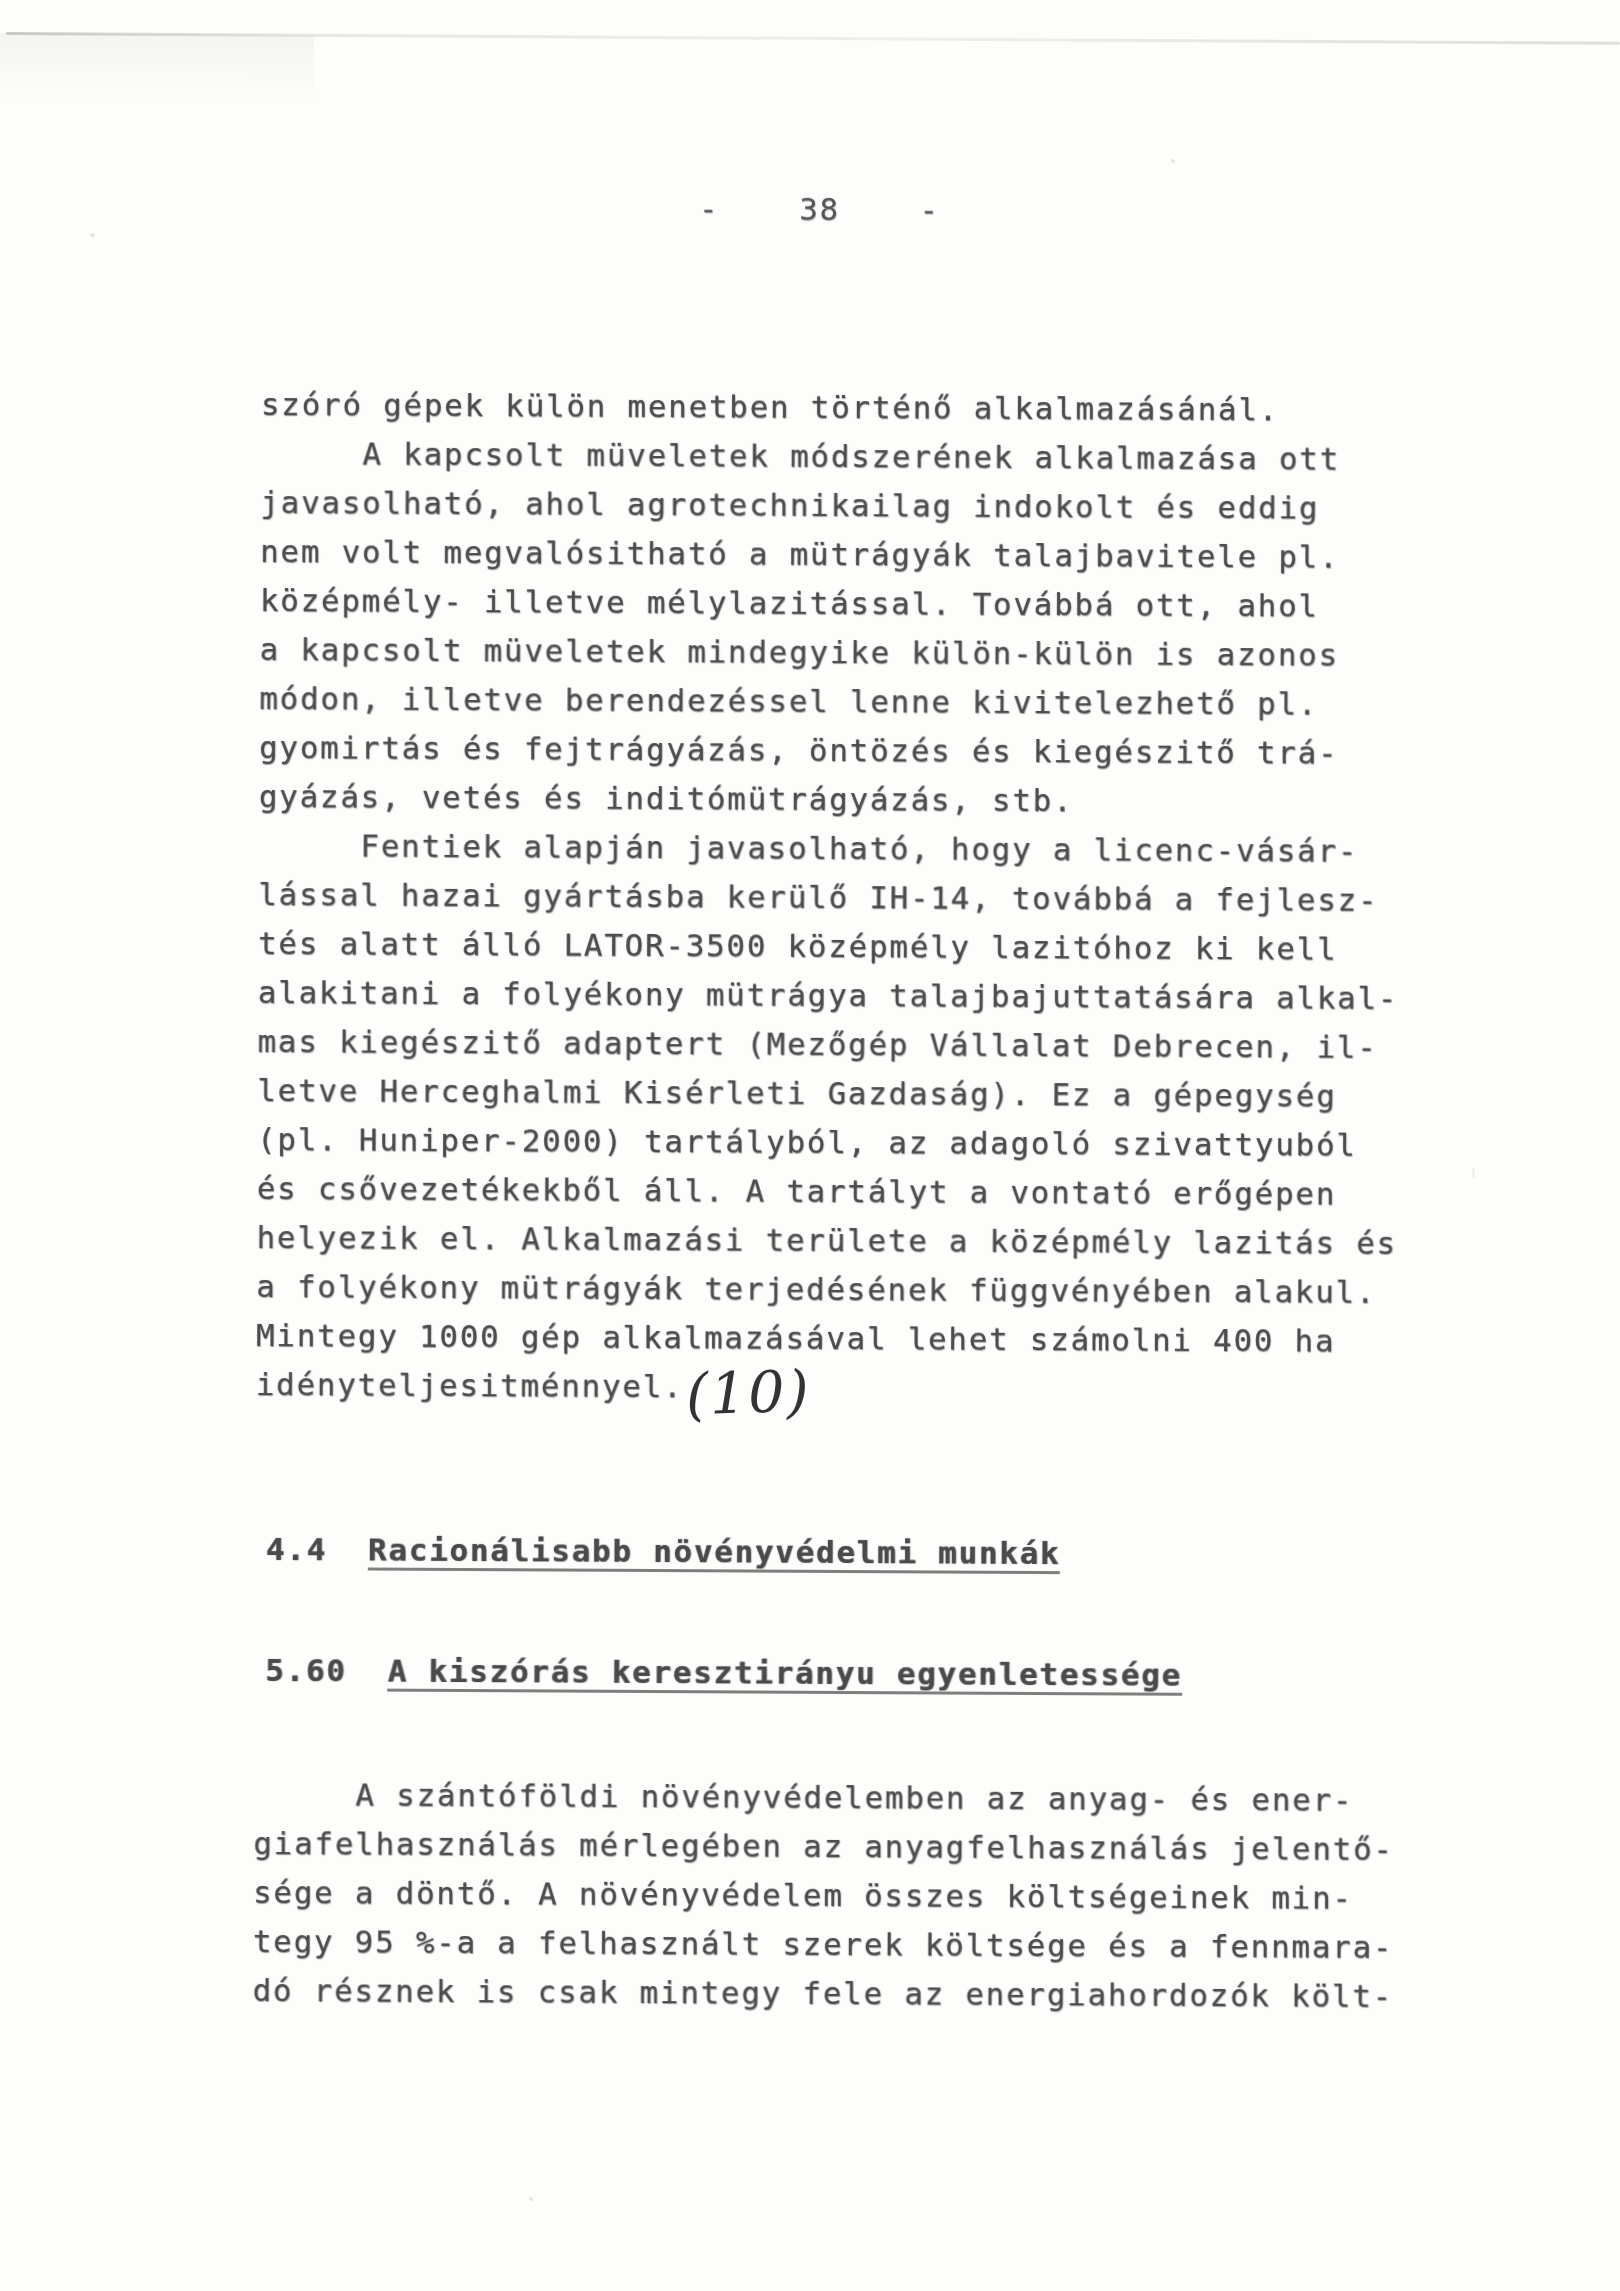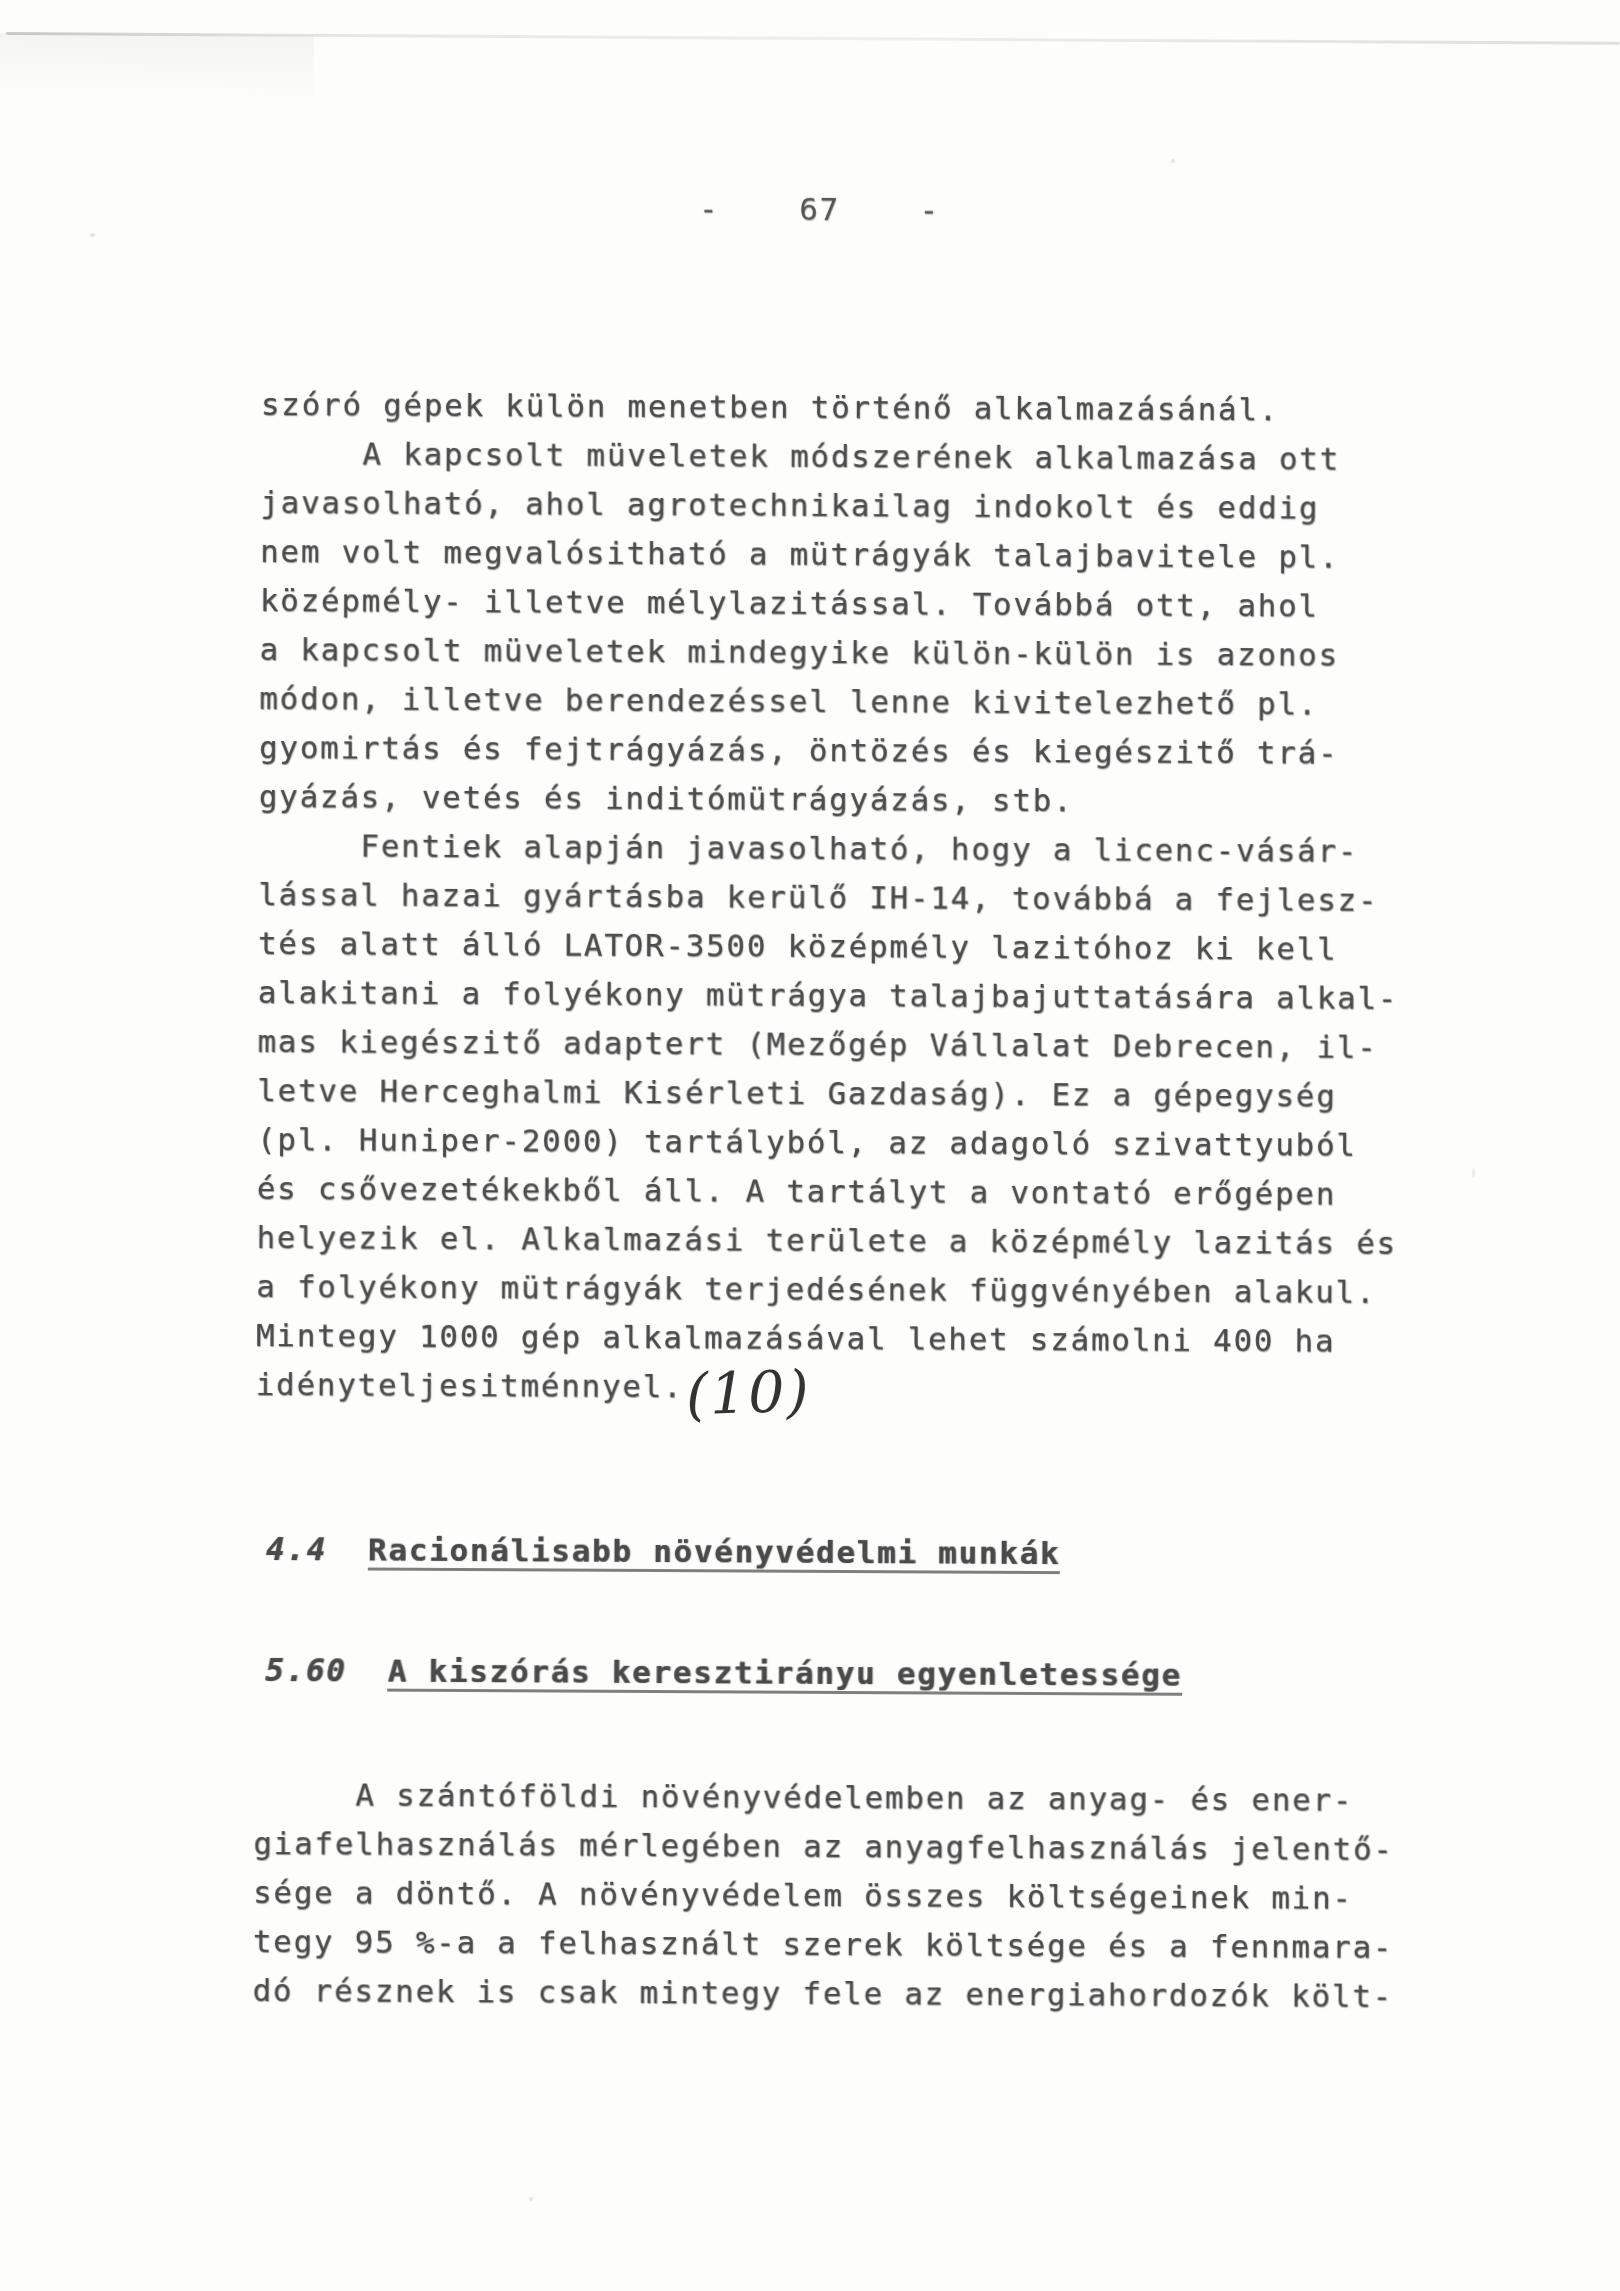--- a/index.html
+++ b/index.html
@@ -62,21 +62,21 @@
     display: flex;
     font-family: "DejaVu Sans Mono", monospace;
     font-size: 31px;
     letter-spacing: 1.7px;
     line-height: 29px;
     font-weight: bold;
     color: #4a4a4a;
     white-space: pre;
     text-shadow: 0.7px 0.4px 1px rgba(70,70,70,0.6), -0.4px 0 0.8px rgba(80,80,80,0.4);
   }
-  .heading .num { margin-right: 41px; font-style: italic; }
+  .heading .num { margin-right: 41px; }
   .heading .title {
     border-bottom: 3.4px solid rgba(95,95,95,0.8);
     padding-bottom: 2.9px;
   }
   .heading-44  { left: 272px; top: 1535px; }
   .heading-441 { left: 272px; top: 1656px; }
   .handwritten {
     position: absolute;
     left: 691px;
     top: 1357px;
@@ -132,21 +132,21 @@
   <div class="corner-wash"></div>
   <div class="speck speck-a"></div>
   <div class="speck speck-b"></div>
   <div class="speck speck-c"></div>
   <div class="speck speck-d"></div>
 
   <div class="content">
 
     <div class="page-header typeblock">
       <span>-</span>
-      <span>67</span>
+      <span>38</span>
       <span>-</span>
     </div>
 
     <div class="typewriter para1 typeblock">szóró gépek külön menetben történő alkalmazásánál.
      A kapcsolt müveletek módszerének alkalmazása ott
 javasolható, ahol agrotechnikailag indokolt és eddig
 nem volt megvalósitható a mütrágyák talajbavitele pl.
 középmély- illetve mélylazitással. Továbbá ott, ahol
 a kapcsolt müveletek mindegyike külön-külön is azonos
 módon, illetve berendezéssel lenne kivitelezhető pl.

